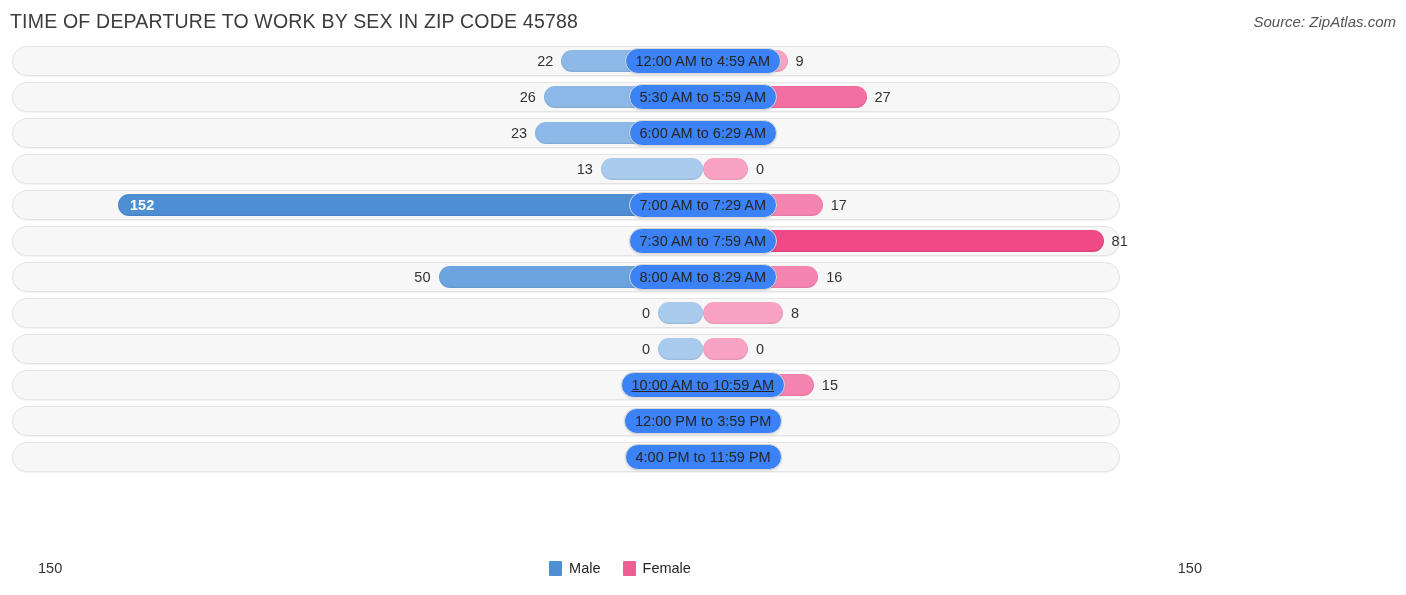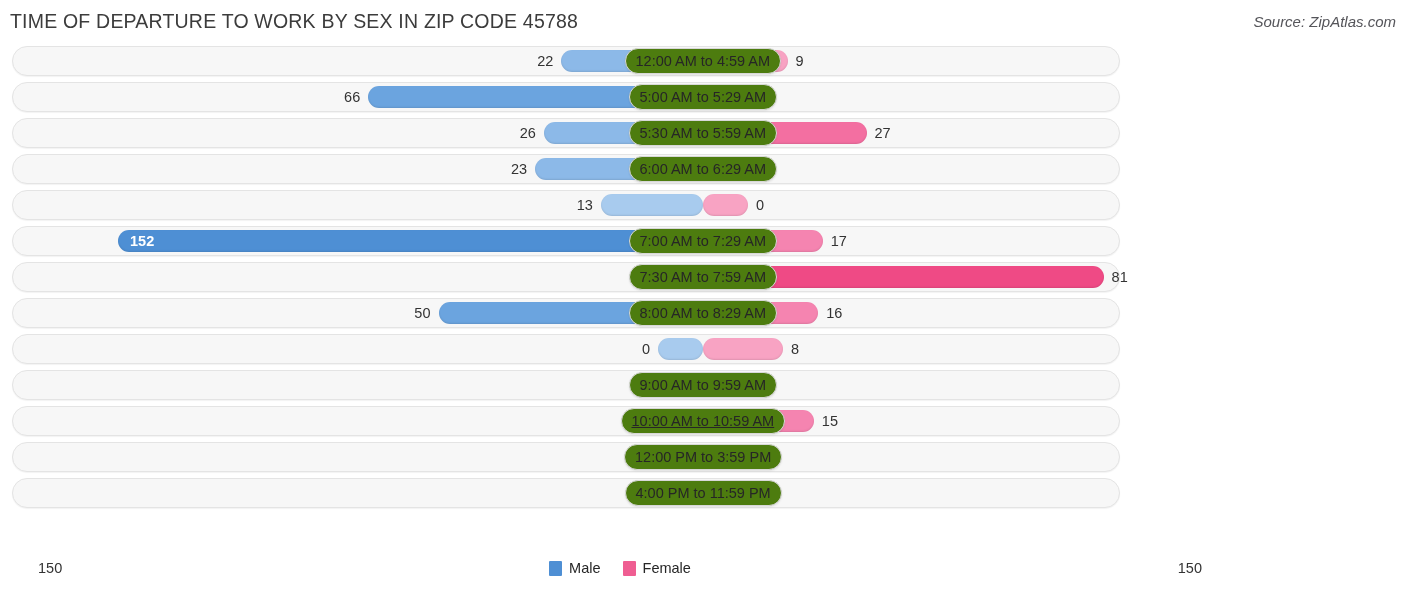--- a/index.html
+++ b/index.html
@@ -94,21 +94,21 @@
     color: #ffffff;
     font-weight: 600;
   }
 
   
   .center-pill {
     position: absolute;
     top: 1px;
     height: 26px;
     line-height: 25px;
-    background: #4d7c0f;
+    background: #3b82f6;
     border: 1px solid #d8d8d8;
     border-radius: 13px;
     font-size: 14.5px;
     color: #262626;
     text-align: center;
     white-space: nowrap;
     padding: 0 10px;
     box-shadow: 0 1px 2px rgba(0,0,0,0.09);
   }
 
@@ -168,29 +168,20 @@
         <div class="row-inner">
           <div class="bar bar-male" style="left: 548.42px; width: 141.58px; background: rgb(140, 185, 232);"></div>
           <div class="bar bar-female" style="left: 690px; width: 84.51px; background: rgb(248, 163, 195);"></div>
           <div class="val val-male" style="left: 482.42px; width: 58px;">22</div>
           <div class="val val-female" style="left: 782.51px; width: 60px;">9</div>
           <div class="center-pill" style="left: 611.5px;">12:00 AM to 4:59 AM</div>
         </div>
       </div>
       <div class="row">
         <div class="row-inner">
-          <div class="bar bar-male" style="left: 355.26px; width: 334.74px; background: rgb(107, 164, 223);"></div>
-          <div class="bar bar-female" style="left: 690px; width: 45px; background: rgb(248, 163, 195);"></div>
-          <div class="val val-male" style="left: 289.26px; width: 58px;">66</div>
-          <div class="val val-female" style="left: 743px; width: 60px;">0</div>
-          <div class="center-pill" style="left: 615.5px;">5:00 AM to 5:29 AM</div>
-        </div>
-      </div>
-      <div class="row">
-        <div class="row-inner">
           <div class="bar bar-male" style="left: 530.86px; width: 159.14px; background: rgb(140, 185, 232);"></div>
           <div class="bar bar-female" style="left: 690px; width: 163.53px; background: rgb(243, 111, 161);"></div>
           <div class="val val-male" style="left: 464.86px; width: 58px;">26</div>
           <div class="val val-female" style="left: 861.53px; width: 60px;">27</div>
           <div class="center-pill" style="left: 615.5px;">5:30 AM to 5:59 AM</div>
         </div>
       </div>
       <div class="row">
         <div class="row-inner">
           <div class="bar bar-male" style="left: 522.08px; width: 167.92px; background: rgb(140, 185, 232);"></div>
@@ -242,21 +233,20 @@
           <div class="val val-male" style="left: 579px; width: 58px;">0</div>
           <div class="val val-female" style="left: 778.12px; width: 60px;">8</div>
         </div>
       </div>
       <div class="row">
         <div class="row-inner">
           <div class="bar bar-male" style="left: 645px; width: 45px; background: rgb(168, 203, 238);"></div>
           <div class="bar bar-female" style="left: 690px; width: 45px; background: rgb(248, 163, 195);"></div>
           <div class="val val-male" style="left: 579px; width: 58px;">0</div>
           <div class="val val-female" style="left: 743px; width: 60px;">0</div>
-          <div class="center-pill" style="left: 615.5px;">9:00 AM to 9:59 AM</div>
         </div>
       </div>
       <div class="row">
         <div class="row-inner">
           <div class="bar bar-male" style="left: 645px; width: 45px; background: rgb(168, 203, 238);"></div>
           <div class="bar bar-female" style="left: 690px; width: 110.85px; background: rgb(245, 132, 176);"></div>
           <div class="val val-male" style="left: 579px; width: 58px;">0</div>
           <div class="val val-female" style="left: 808.85px; width: 60px;">15</div>
           <div class="center-pill" style="left: 607.5px; text-decoration: underline;">10:00 AM to 10:59 AM</div>
         </div>

